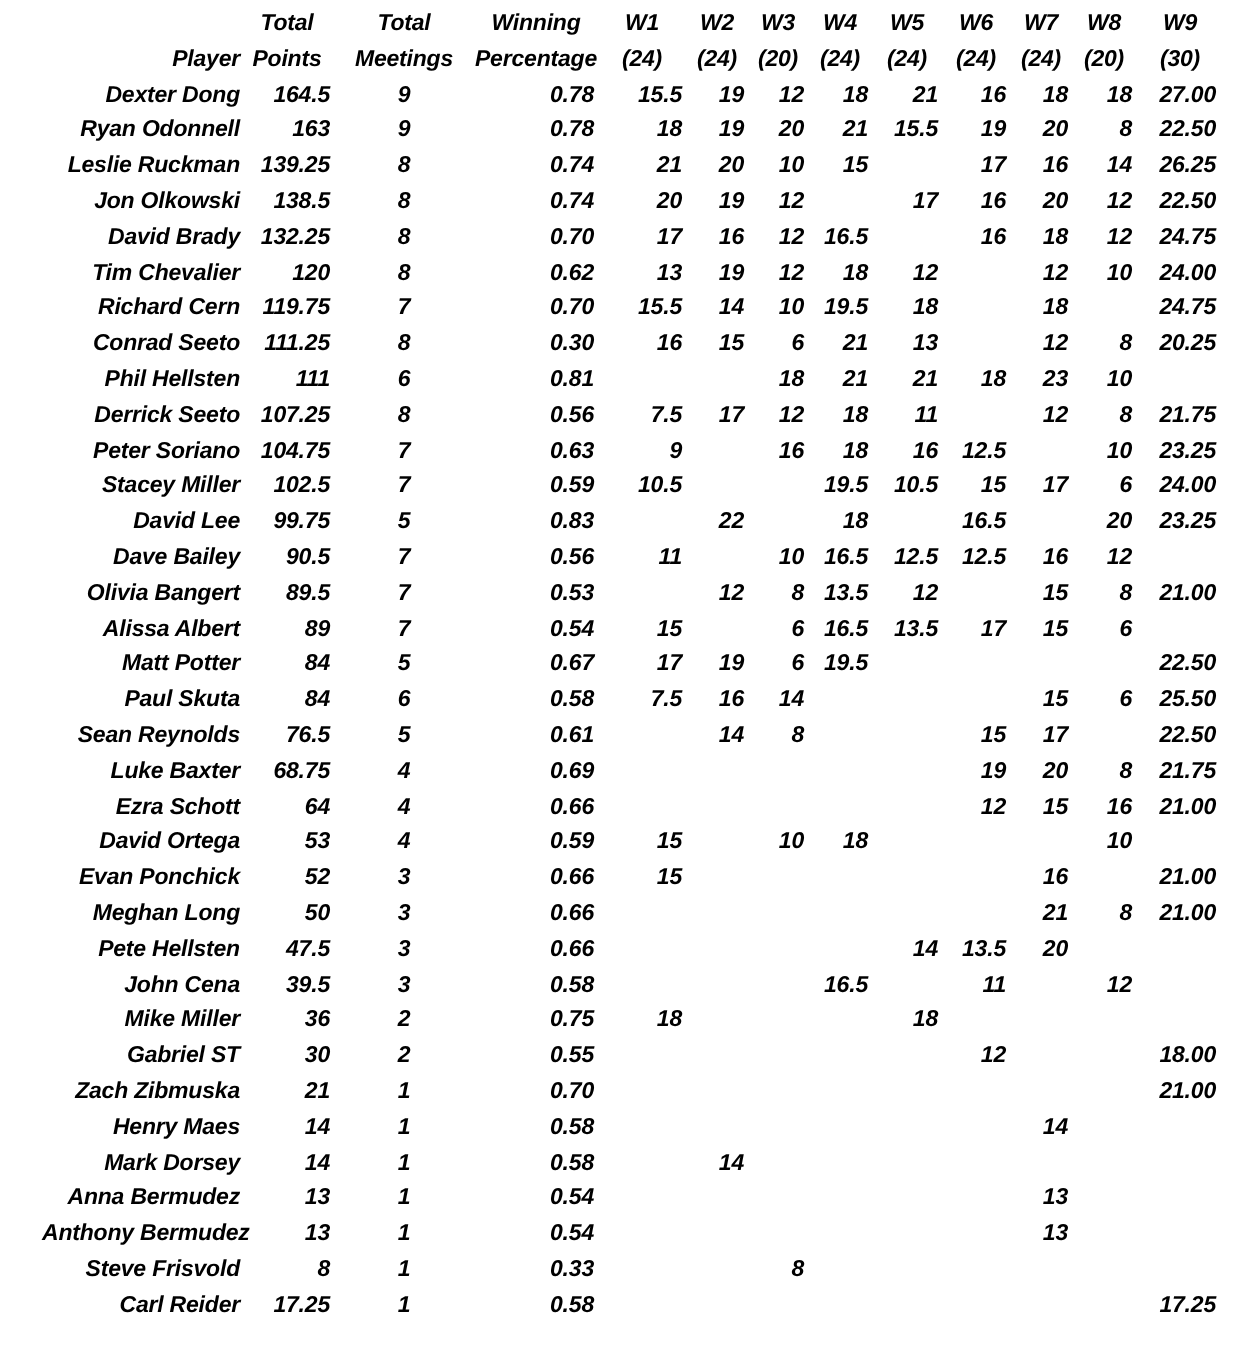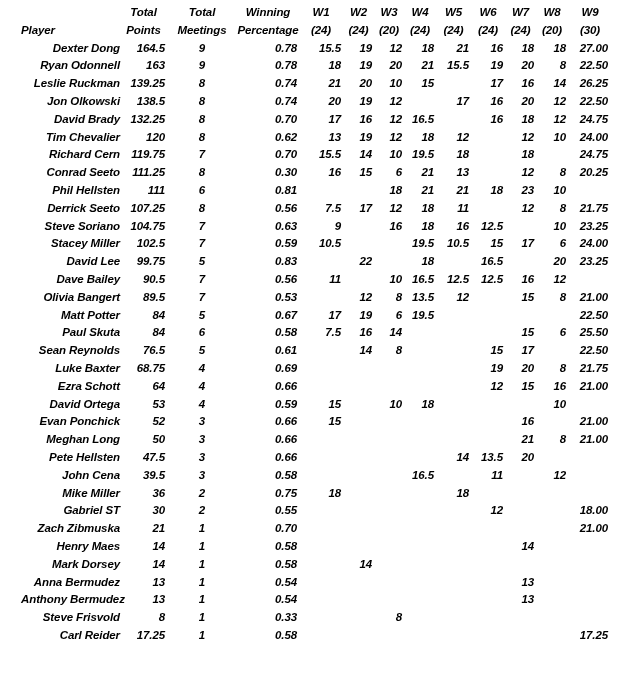--- a/index.html
+++ b/index.html
@@ -41,21 +41,21 @@
   col.col-w3       { width: 30px; }
   col.col-w4       { width: 32px; }
   col.col-w5       { width: 35px; }
   col.col-w6       { width: 34px; }
   col.col-w7       { width: 31px; }
   col.col-w8       { width: 32px; }
   col.col-w9       { width: 44px; }
 
   
   th { text-align: center; }
-  th.col-player { text-align: left; padding-left: 21px; }
+  th.col-player { text-align: right; padding-left: 21px; }
 
   
   td { text-align: right; padding-right: 2px; }
   td.col-player { text-align: right; padding-left: 21px; padding-right: 0; }
   td.col-meetings { text-align: center; padding-right: 0; }
   td.col-w9 { padding-right: 4px; }
 </style>
 </head>
 <body>
 
@@ -252,21 +252,21 @@
         <td class="col-w2" data-name="cell-w2">17</td>
         <td class="col-w3" data-name="cell-w3">12</td>
         <td class="col-w4" data-name="cell-w4">18</td>
         <td class="col-w5" data-name="cell-w5">11</td>
         <td class="col-w6" data-name="cell-w6"></td>
         <td class="col-w7" data-name="cell-w7">12</td>
         <td class="col-w8" data-name="cell-w8">8</td>
         <td class="col-w9" data-name="cell-w9">21.75</td>
       </tr>
       <tr data-name="table-row">
-        <td class="col-player" data-name="player-name-cell">Steve Soriano</td>
+        <td class="col-player" data-name="player-name-cell">Peter Soriano</td>
         <td class="col-points" data-name="cell-points">104.75</td>
         <td class="col-meetings" data-name="cell-meetings">7</td>
         <td class="col-pct" data-name="cell-pct">0.63</td>
         <td class="col-w1" data-name="cell-w1">9</td>
         <td class="col-w2" data-name="cell-w2"></td>
         <td class="col-w3" data-name="cell-w3">16</td>
         <td class="col-w4" data-name="cell-w4">18</td>
         <td class="col-w5" data-name="cell-w5">16</td>
         <td class="col-w6" data-name="cell-w6">12.5</td>
         <td class="col-w7" data-name="cell-w7"></td>
@@ -325,20 +325,35 @@
         <td class="col-pct" data-name="cell-pct">0.53</td>
         <td class="col-w1" data-name="cell-w1"></td>
         <td class="col-w2" data-name="cell-w2">12</td>
         <td class="col-w3" data-name="cell-w3">8</td>
         <td class="col-w4" data-name="cell-w4">13.5</td>
         <td class="col-w5" data-name="cell-w5">12</td>
         <td class="col-w6" data-name="cell-w6"></td>
         <td class="col-w7" data-name="cell-w7">15</td>
         <td class="col-w8" data-name="cell-w8">8</td>
         <td class="col-w9" data-name="cell-w9">21.00</td>
+      </tr>
+      <tr data-name="table-row">
+        <td class="col-player" data-name="player-name-cell">Alissa Albert</td>
+        <td class="col-points" data-name="cell-points">89</td>
+        <td class="col-meetings" data-name="cell-meetings">7</td>
+        <td class="col-pct" data-name="cell-pct">0.54</td>
+        <td class="col-w1" data-name="cell-w1">15</td>
+        <td class="col-w2" data-name="cell-w2"></td>
+        <td class="col-w3" data-name="cell-w3">6</td>
+        <td class="col-w4" data-name="cell-w4">16.5</td>
+        <td class="col-w5" data-name="cell-w5">13.5</td>
+        <td class="col-w6" data-name="cell-w6">17</td>
+        <td class="col-w7" data-name="cell-w7">15</td>
+        <td class="col-w8" data-name="cell-w8">6</td>
+        <td class="col-w9" data-name="cell-w9"></td>
       </tr>
       <tr data-name="table-row">
         <td class="col-player" data-name="player-name-cell">Matt Potter</td>
         <td class="col-points" data-name="cell-points">84</td>
         <td class="col-meetings" data-name="cell-meetings">5</td>
         <td class="col-pct" data-name="cell-pct">0.67</td>
         <td class="col-w1" data-name="cell-w1">17</td>
         <td class="col-w2" data-name="cell-w2">19</td>
         <td class="col-w3" data-name="cell-w3">6</td>
         <td class="col-w4" data-name="cell-w4">19.5</td>

